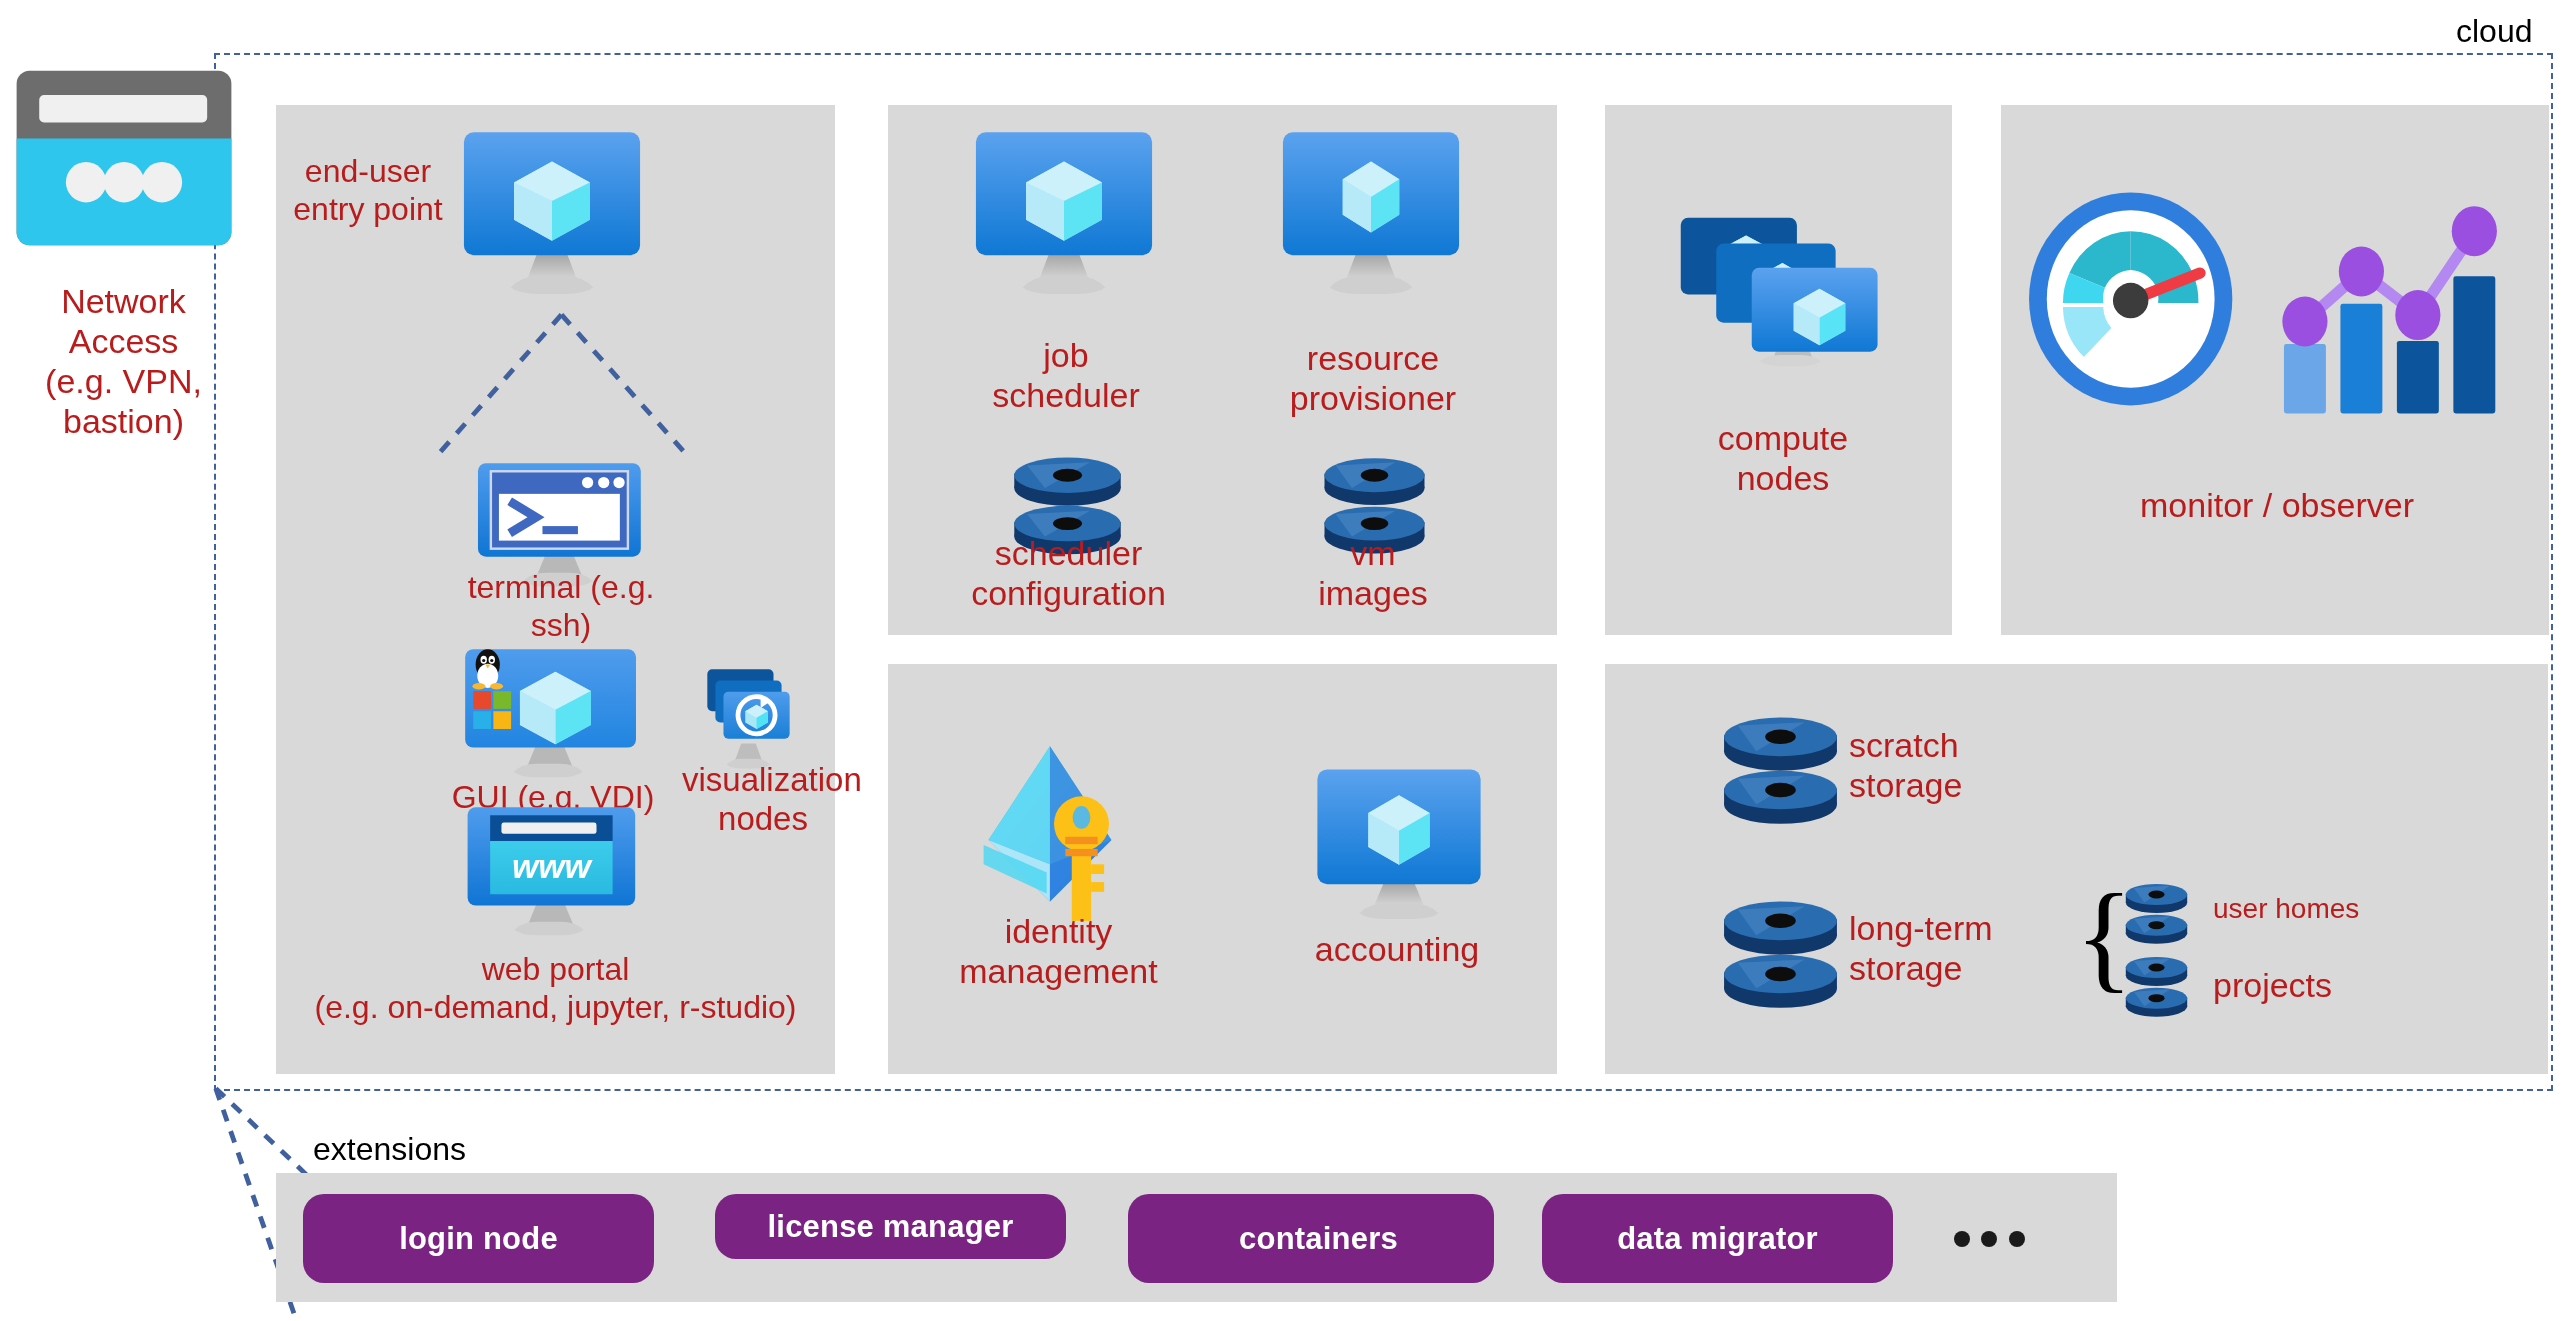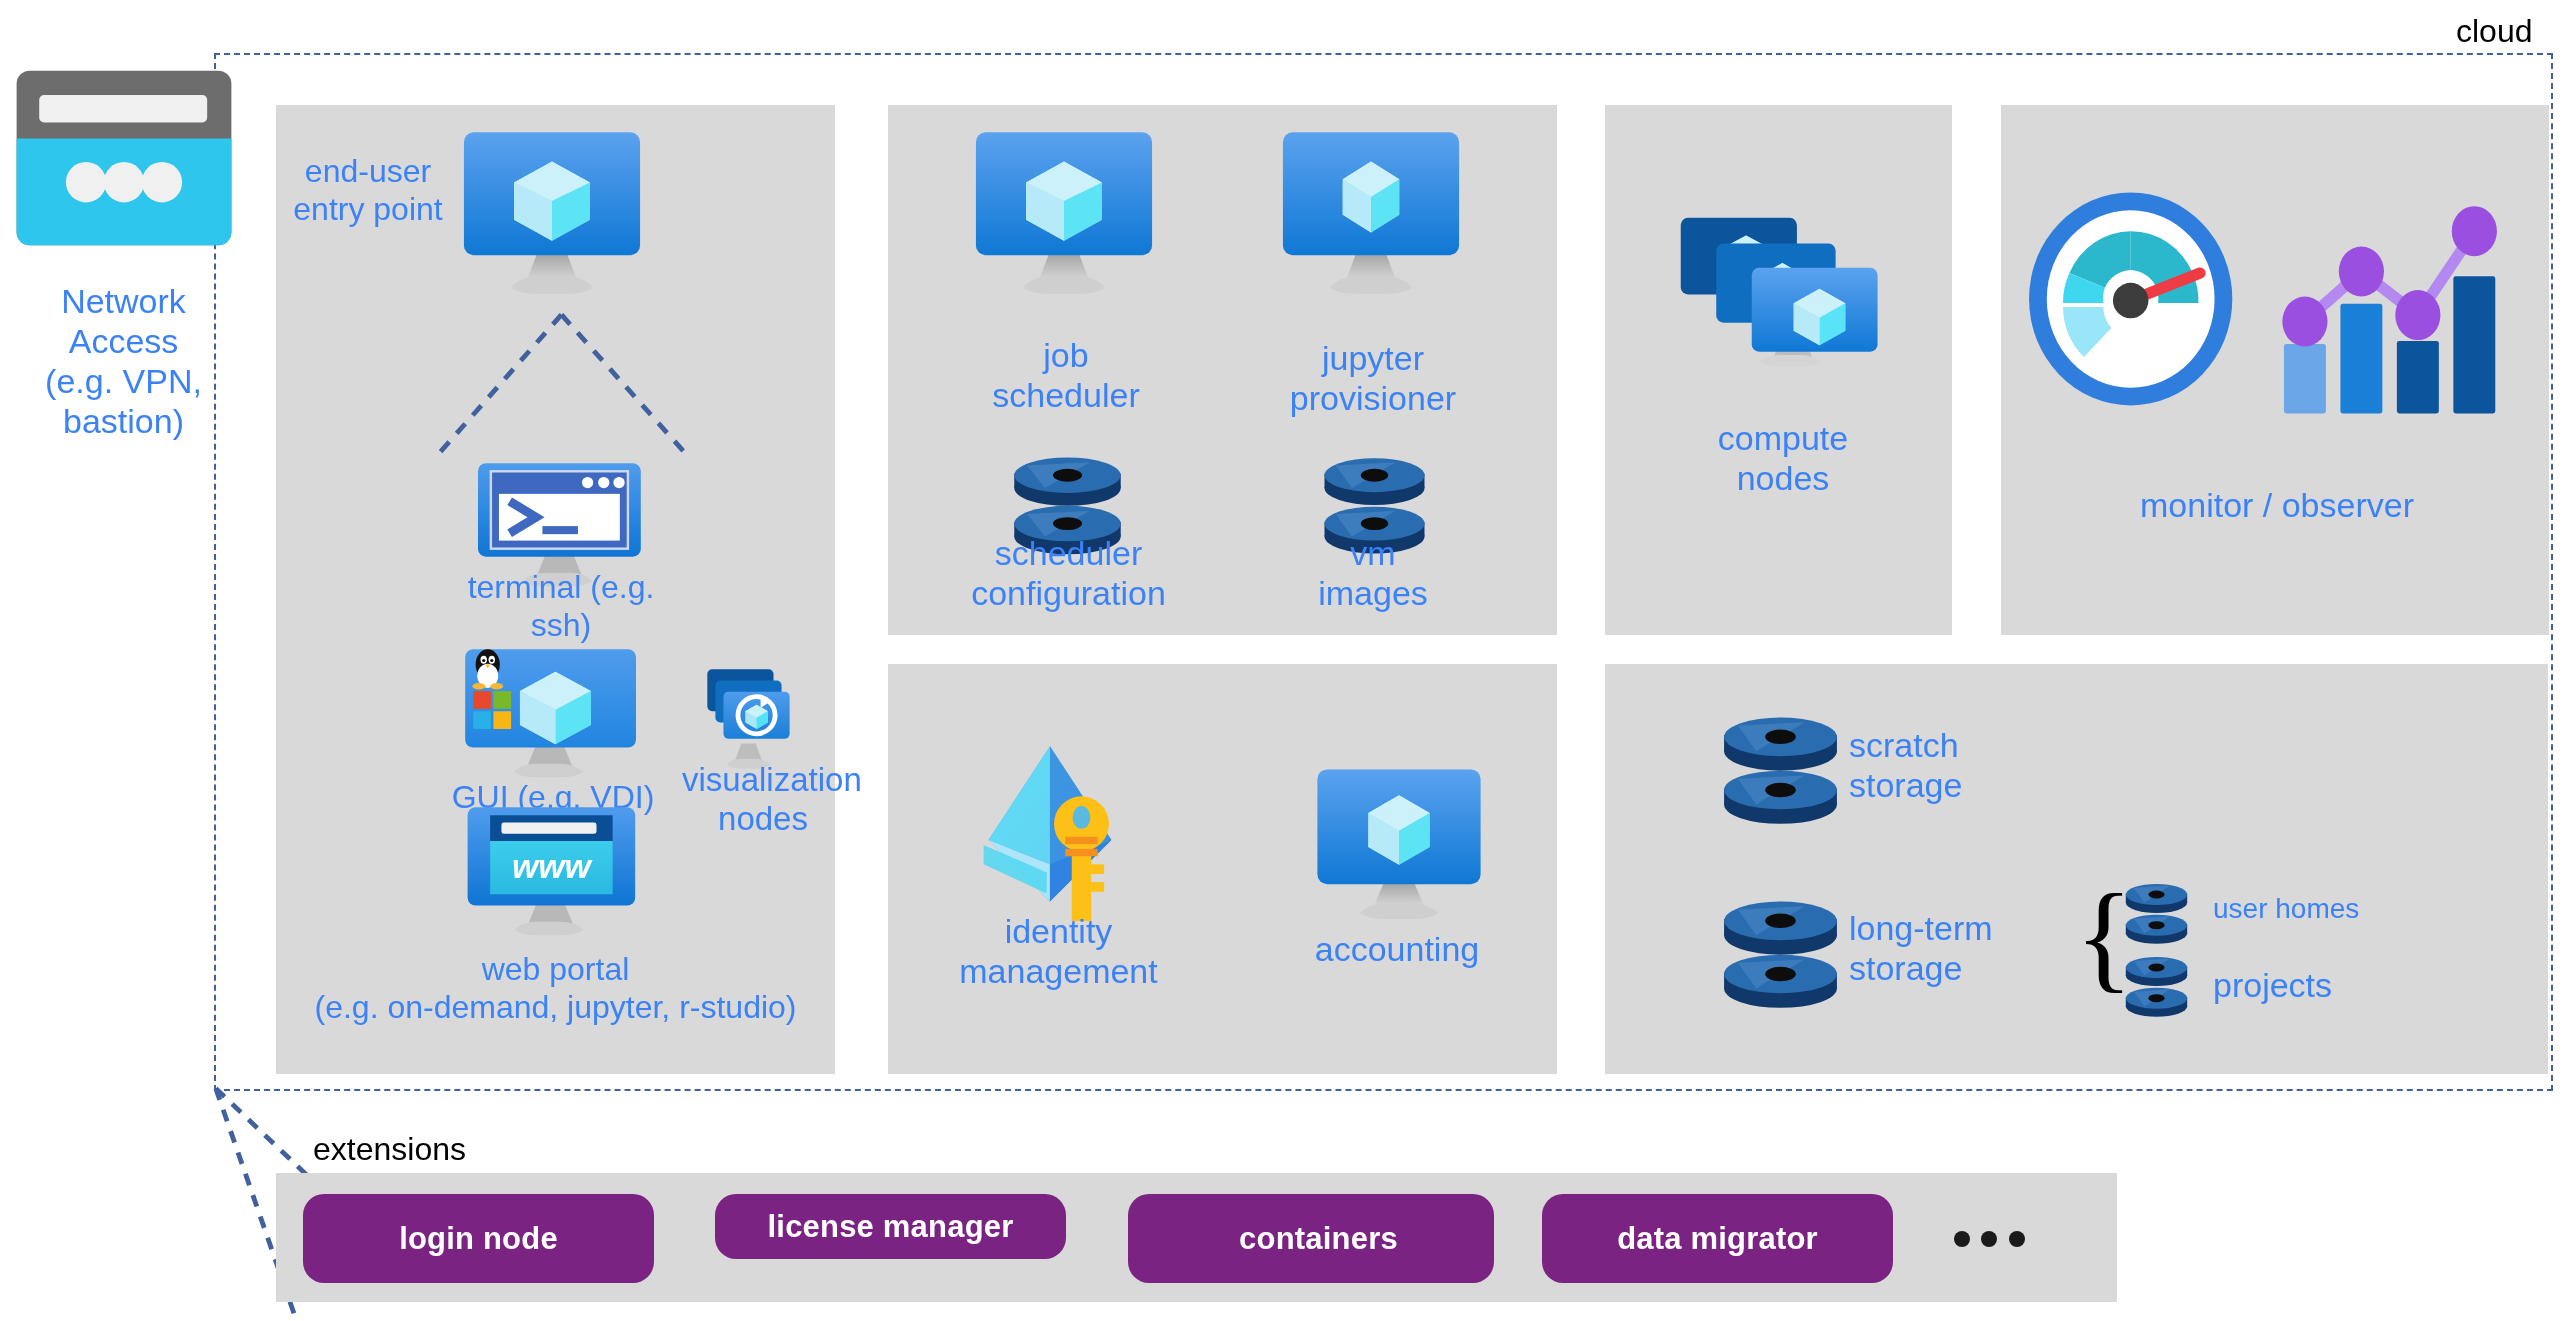--- a/index.html
+++ b/index.html
@@ -1,20 +1,20 @@
 <!DOCTYPE html>
 <html style="font-size:13px"><head>
 <meta charset="utf-8">
 <style>
   html,body{margin:0;padding:0;background:#ffffff;}
   body{width:2576px;height:1322px;position:relative;overflow:hidden;
        font-family:"Liberation Sans","DejaVu Sans",sans-serif;color:#000;}
   .abs{position:absolute;}
   .panel{position:absolute;background:#d9d9d9;}
-  .lbl{position:absolute;text-align:center;line-height:1.18;color:#3b82f6;white-space:pre-line;}
+  .lbl{position:absolute;text-align:center;line-height:1.18;color:#b91c1c;white-space:pre-line;}
   svg{display:block;overflow:visible;}
   .ext-btn{position:absolute;background:#7b2382;border-radius:21px;color:#ffffff;
            font-weight:bold;display:flex;align-items:center;justify-content:center;
            font-size:31px;letter-spacing:0.2px;}
   #cloudbox{position:absolute;border:2.4px dashed #41619e;}
   #cloudlabel{position:absolute;font-size:32px;}
   #extlabel{position:absolute;font-size:32px;}
   #extbar{position:absolute;background:#d9d9d9;}
   .dotdot{position:absolute;display:flex;gap:11.3px;align-items:center;}
   .dotdot i{width:16px;height:16px;border-radius:50%;background:#1a1a1a;display:block;}
@@ -209,21 +209,21 @@
     <path d="M74 196 q12-14 34-14 h34 q22 0 34 14 q-10 8 -34 8 h-34 q-24 0 -34 -8Z" fill="#cfcfcf"></path>
     <rect x="16" y="4" width="218" height="152" rx="12" fill="url(#mg1)"></rect>
     <g>
       <path d="M125 40 L160 62 L160 106 L125 128 L90 106 L90 62 Z" fill="#a9e7f7"></path>
       <path d="M125 40 L160 62 L125 84 L90 62 Z" fill="#cdf1fb"></path>
       <path d="M125 84 L160 62 L160 106 L125 128 Z" fill="#4fe3f5" opacity=".85"></path>
       <path d="M125 84 L90 62 L90 106 L125 128 Z" fill="#b6eaf9"></path>
     </g>
   </svg>
 </div>
-<div class="lbl" style="left:1244px;top:338px;width:258px;font-size:34px;">jupyter
+<div class="lbl" style="left:1244px;top:338px;width:258px;font-size:34px;">resource
 provisioner</div>
 
 <div class="abs" style="left:1003px;top:459px;">
   <svg width="129" height="105" viewBox="0 0 160 130">
     <g>
       <ellipse cx="80" cy="36" rx="66" ry="22" fill="#11386b"></ellipse>
       <rect x="14" y="18" width="132" height="18" fill="#11386b"></rect>
       <ellipse cx="80" cy="20" rx="66" ry="22" fill="#2a6cb0"></ellipse>
       <path d="M30 8 L108 4 L52 36 Z" fill="#4b88c6" opacity=".6"></path>
       <ellipse cx="80" cy="20" rx="18" ry="8" fill="#0d0d0d"></ellipse>

